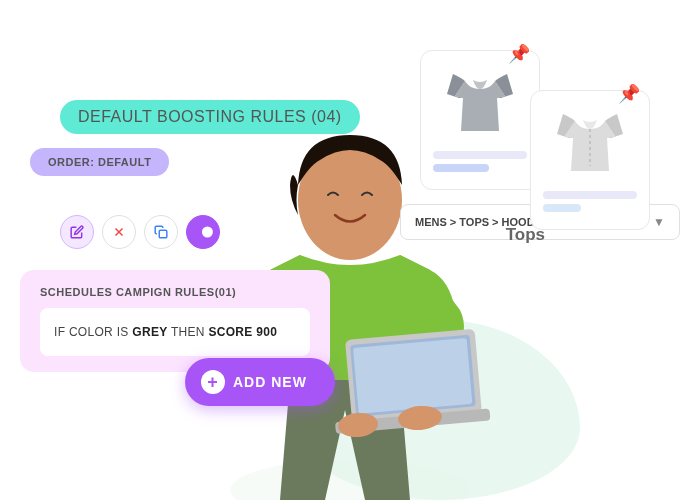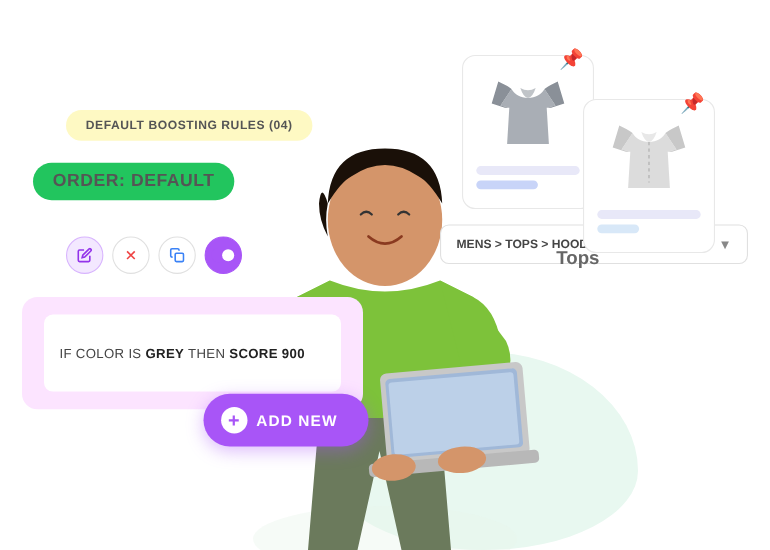--- a/index.html
+++ b/index.html
@@ -22,46 +22,46 @@
       background: #e8f8f0;
       border-radius: 50% 50% 50% 50% / 60% 60% 40% 40%;
       z-index: 0;
     }
 
     
     .boosting-rules-badge {
       position: absolute;
       top: 100px;
       left: 60px;
-      background: #fef9c3;
+      background: #5eead4;
+      border-radius: 20px;
+      padding: 8px 18px;
+      font-size: 16px;
+      font-weight: 400;
+      color: #555;
+      letter-spacing: 0.5px;
+      z-index: 5;
+      white-space: nowrap;
+    }
+
+    .order-badge {
+      position: absolute;
+      top: 148px;
+      left: 30px;
+      background: #c4b5fd;
       border-radius: 20px;
       padding: 8px 18px;
       font-size: 11px;
       font-weight: 700;
       color: #555;
       letter-spacing: 0.5px;
       z-index: 5;
       white-space: nowrap;
     }
 
-    .order-badge {
-      position: absolute;
-      top: 148px;
-      left: 30px;
-      background: #22c55e;
-      border-radius: 20px;
-      padding: 8px 18px;
-      font-size: 16px;
-      font-weight: 700;
-      color: #555;
-      letter-spacing: 0.5px;
-      z-index: 5;
-      white-space: nowrap;
-    }
-
     
     .icon-toolbar {
       position: absolute;
       top: 215px;
       left: 60px;
       display: flex;
       gap: 8px;
       z-index: 5;
     }
 
@@ -100,21 +100,21 @@
       font-size: 11px;
       font-weight: 700;
       color: #555;
       letter-spacing: 0.5px;
       margin-bottom: 10px;
     }
 
     .rule-row {
       background: #fff;
       border-radius: 8px;
-      padding: 28px 14px;
+      padding: 17px 14px;
       font-size: 12px;
       color: #444;
       letter-spacing: 0.3px;
     }
 
     .rule-row span.bold {
       font-weight: 800;
       color: #222;
     }
 
@@ -288,20 +288,21 @@
   </div>
   <div class="icon-btn toggle">
     <svg width="22" height="14" viewBox="0 0 40 24" fill="none">
       <rect x="0" y="0" width="40" height="24" rx="12" fill="#a855f7"></rect>
       <circle cx="28" cy="12" r="10" fill="white"></circle>
     </svg>
   </div>
 </div>
 
 <div class="campaign-card">
+  <div class="campaign-title">SCHEDULES CAMPIGN RULES(01)</div>
   <div class="rule-row">
     <span>IF COLOR IS </span><span class="bold">GREY</span><span> THEN </span><span class="bold">SCORE </span><span class="bold">900</span>
   </div>
 </div>
 
 <button class="add-new-btn">
   <div class="add-new-circle">+</div>
   <span>ADD NEW</span>
 </button>
 

